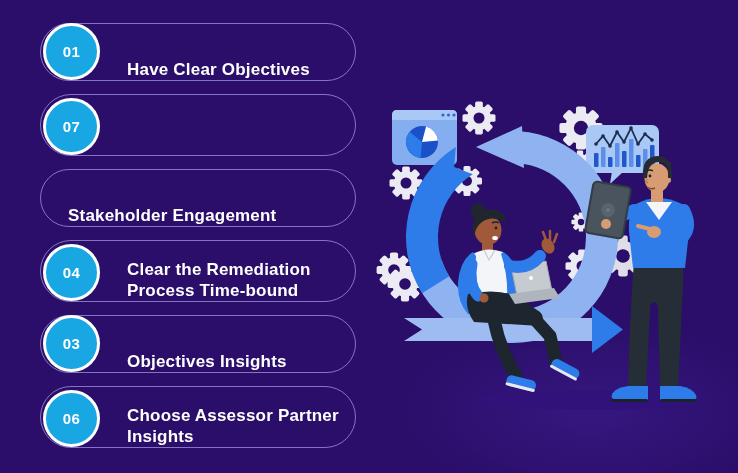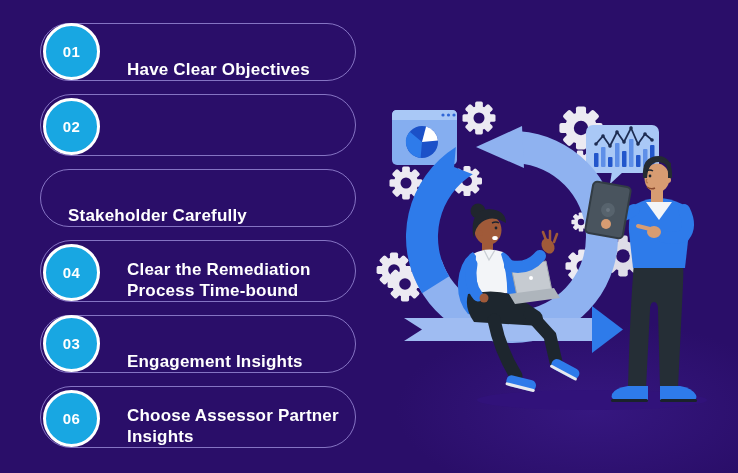--- a/index.html
+++ b/index.html
@@ -36,33 +36,33 @@
 <body>
 
 <div class="canvas">
 
   <div class="steps">
     <div class="step h1">
       <div class="badge">01</div>
       <div class="label">Have Clear Objectives</div>
     </div>
     <div class="step h2">
-      <div class="badge">02</div>
+      <div class="badge">07</div>
     </div>
     <div class="step h1">
-      <div class="label">Stakeholder Carefully</div>
+      <div class="label">Stakeholder Engagement</div>
     </div>
     <div class="step h2">
       <div class="badge">04</div>
       <div class="label">Clear the Remediation
 Process Time-bound</div>
     </div>
     <div class="step h1">
       <div class="badge">03</div>
-      <div class="label">Engagement Insights</div>
+      <div class="label">Objectives Insights</div>
     </div>
     <div class="step h2">
       <div class="badge">06</div>
       <div class="label">Choose Assessor Partner
 Insights</div>
     </div>
   </div>
 
   <svg class="illustration" viewBox="0 0 360 375" xmlns="http://www.w3.org/2000/svg">
     <defs>

